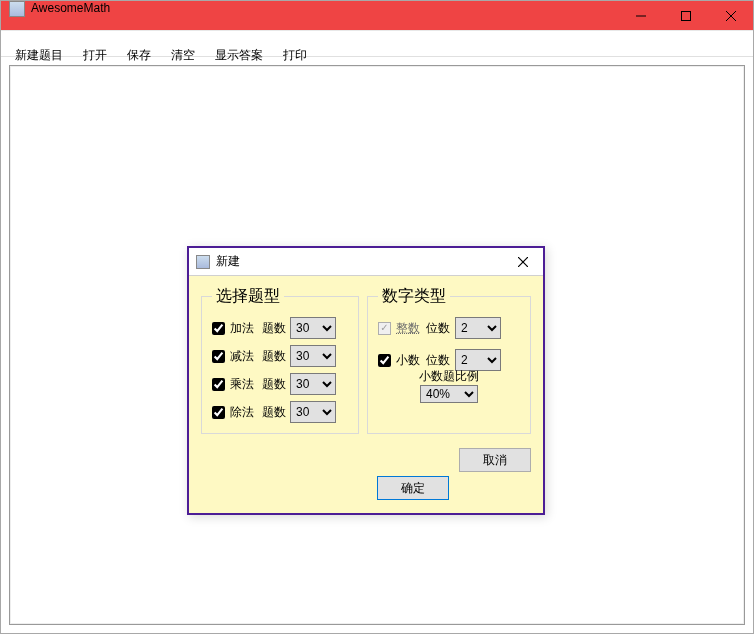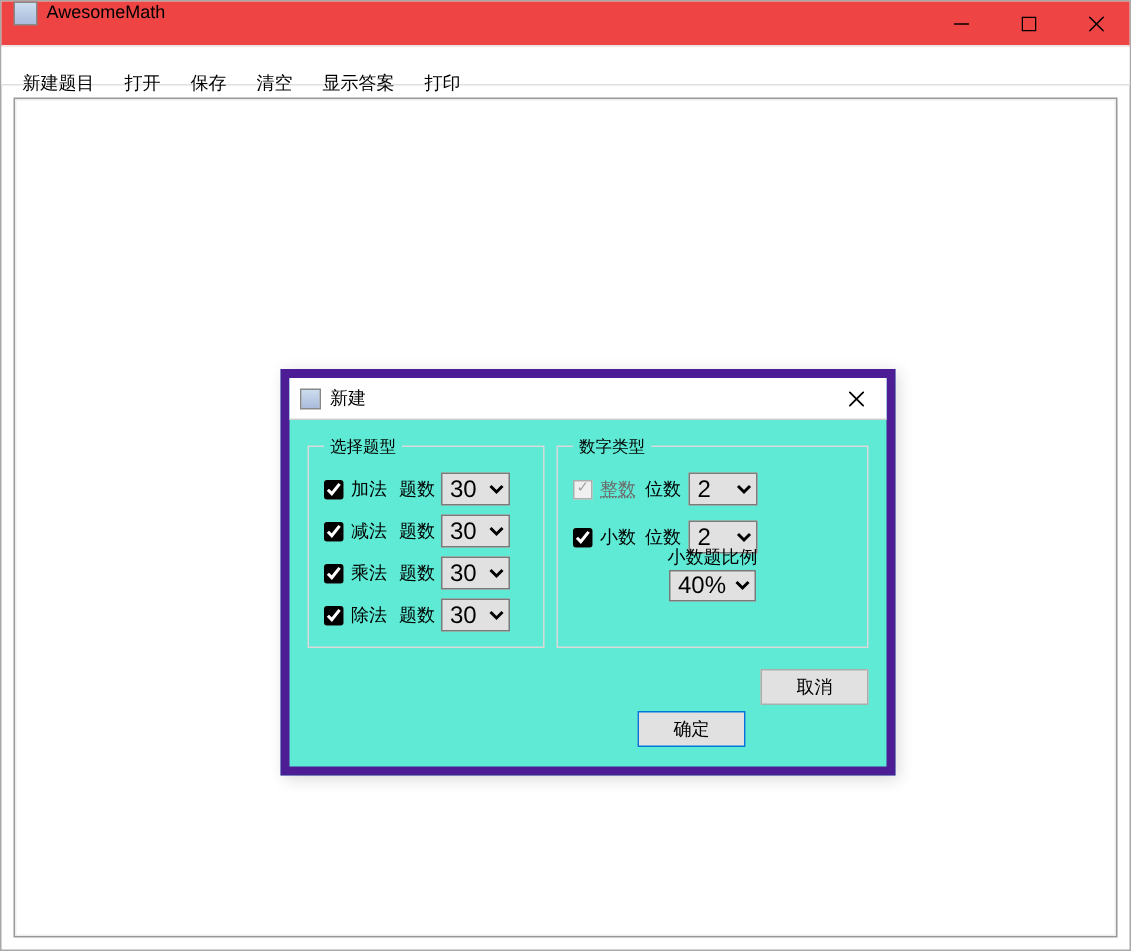--- a/index.html
+++ b/index.html
@@ -16,42 +16,42 @@
 
   
   .menubar { height: 26px; background: #fff; display: flex; align-items: center; padding: 0 4px; font-size: 12px; color: #000; border-bottom: 1px solid #e0e0e0;}
   .menuitem { padding: 3px 10px; margin-top: 24px; }
 
   
   .client { flex: 1; padding: 8px; position: relative; }
   .panel { width: 100%; height: 100%; background: #fff; border: 1px solid #999; box-shadow: inset 0 0 0 1px #eee; }
 
   
-  .dialog { position: absolute; left: 186px; top: 189px; width: 410px; border: 6px solid #4c1d95; background: #5eead4; box-shadow: 2px 2px 10px rgba(0,0,0,.15); }
+  .dialog { position: absolute; left: 186px; top: 189px; width: 358px; border: 2px solid #4c1d95; background: #fef9c3; box-shadow: 2px 2px 10px rgba(0,0,0,.15); }
   .dlg-titlebar { height: 28px; background: #fff; display: flex; align-items: center; border-bottom: 1px solid #d0d0d0; }
   .dlg-titlebar .icon-app { width: 14px; height: 14px; margin: 0 6px 0 7px; border:1px solid #888; background: linear-gradient(#cde,#abd);}
   .dlg-titlebar .title { font-size: 12px; color:#000; }
   .dlg-titlebar .spacer { flex:1;}
   .dlg-close { width: 40px; height: 28px; display:flex; align-items:center; justify-content:center;}
   .dlg-close svg { width:10px; height:10px;}
 
   .dlg-body { padding: 10px 12px 13px 12px; }
   .groups { display:flex; gap:8px; }
   fieldset { border:1px solid #d9d9d9; padding: 10px 10px 10px 10px; font-size:12px; }
-  legend { padding:0 4px; font-size:11px; color:#000; }
+  legend { padding:0 4px; font-size:16px; color:#000; }
 
   .group-left { width: 158px; }
   .group-right { flex:1; }
 
   .row { display:flex; align-items:center; height:22px; margin-bottom:6px; font-size:12px; color:#000;}
   .row:last-child{ margin-bottom:0;}
   .row input[type=checkbox]{ width:13px; height:13px; margin-right:5px; accent-color:#000; }
   .row .lbl { margin-right:6px; }
   .row .count-label { margin-left:2px; margin-right:4px;}
-  .sel { height:22px; border:1px solid #7a7a7a; background:#e1e1e1; font-size:16px; padding: 0 1px;}
+  .sel { height:22px; border:1px solid #7a7a7a; background:#e1e1e1; font-size:12px; padding: 0 1px;}
   .sel.w42{ width:46px;}
   .sel.w48{ width:46px;}
   .sel.w56{ width:58px;}
 
   .group-right .row { margin-bottom: 10px; }
   .cb-disabled { color:#6d6d6d; text-decoration: underline dotted; }
   .cb-disabled-box { width:13px; height:13px; margin-right:5px; border:1px solid #aeaeae; background:#f0f0f0; display:inline-flex; align-items:center; justify-content:center; color:#9f9f9f; font-size:10px; line-height:1;}
   .right-lbl { margin: 0 5px 0 6px;}
 
   .dlg-buttons { display:flex; justify-content:flex-end; gap:10px; margin-top:14px;}

